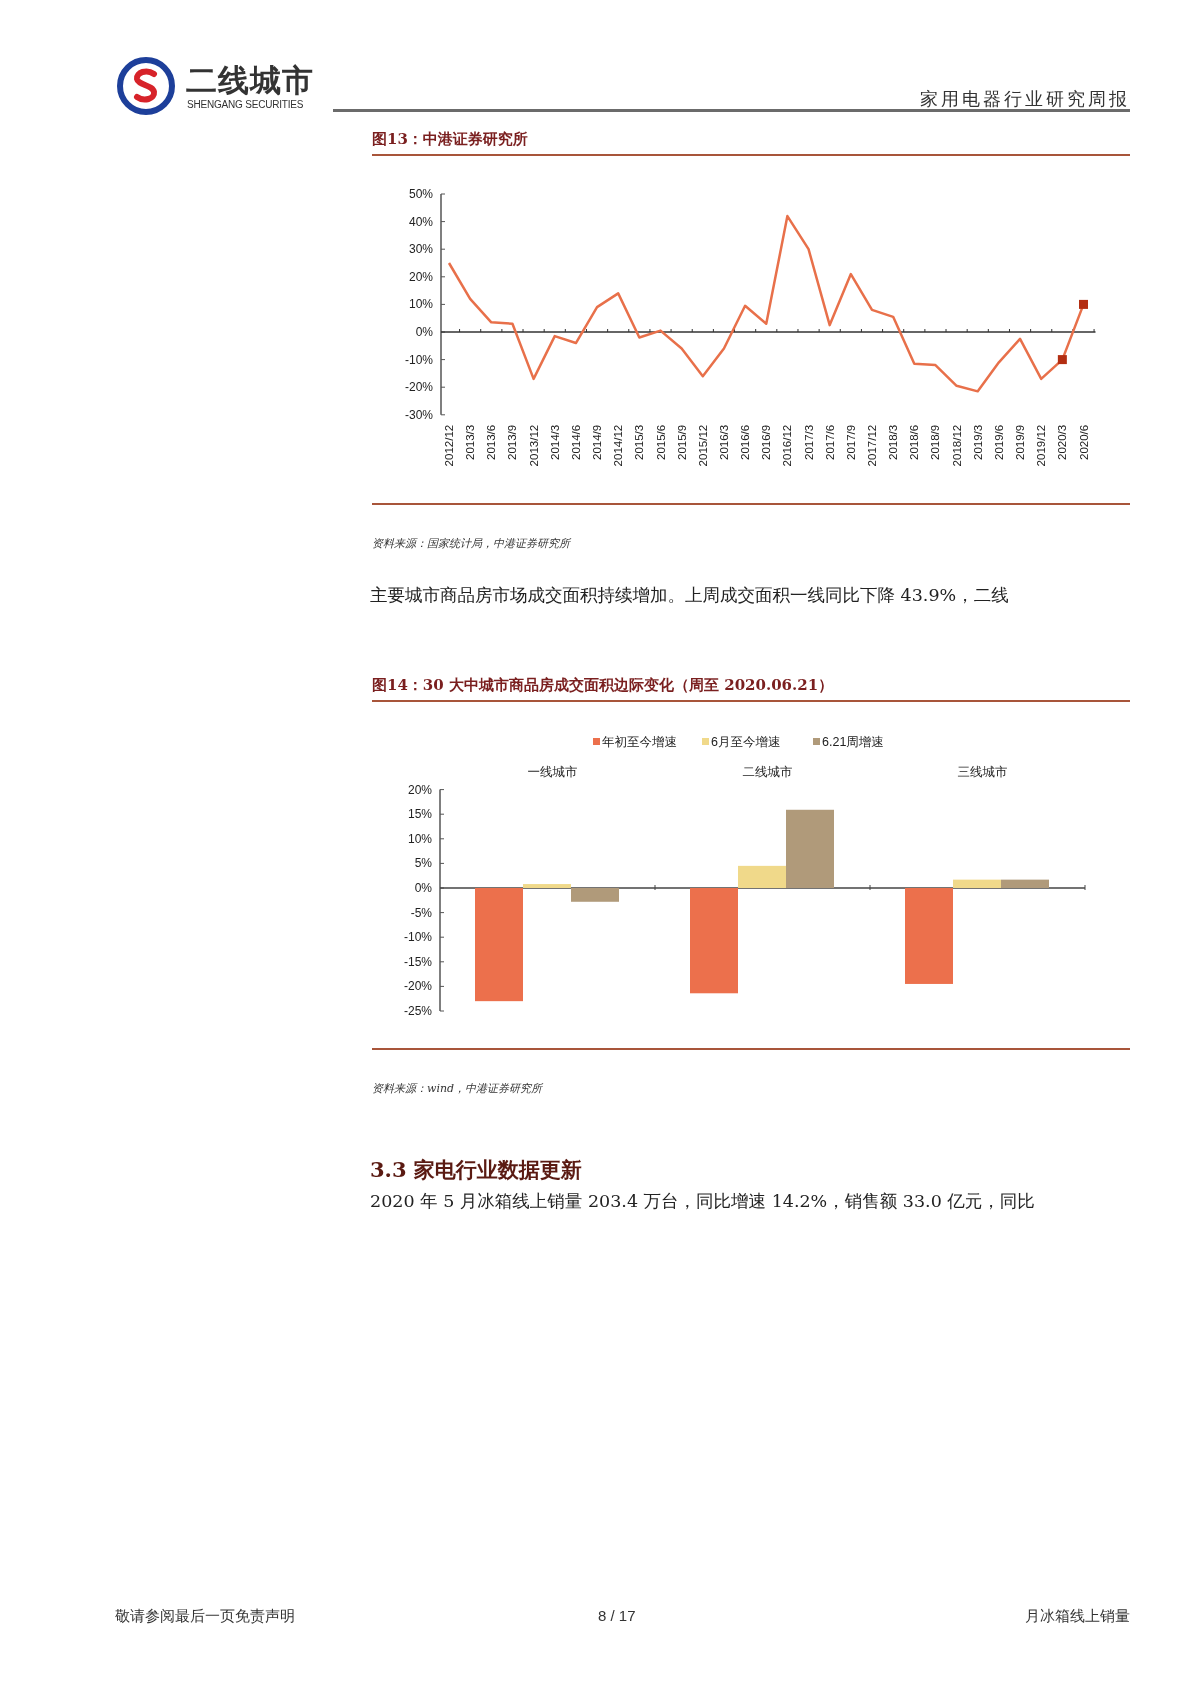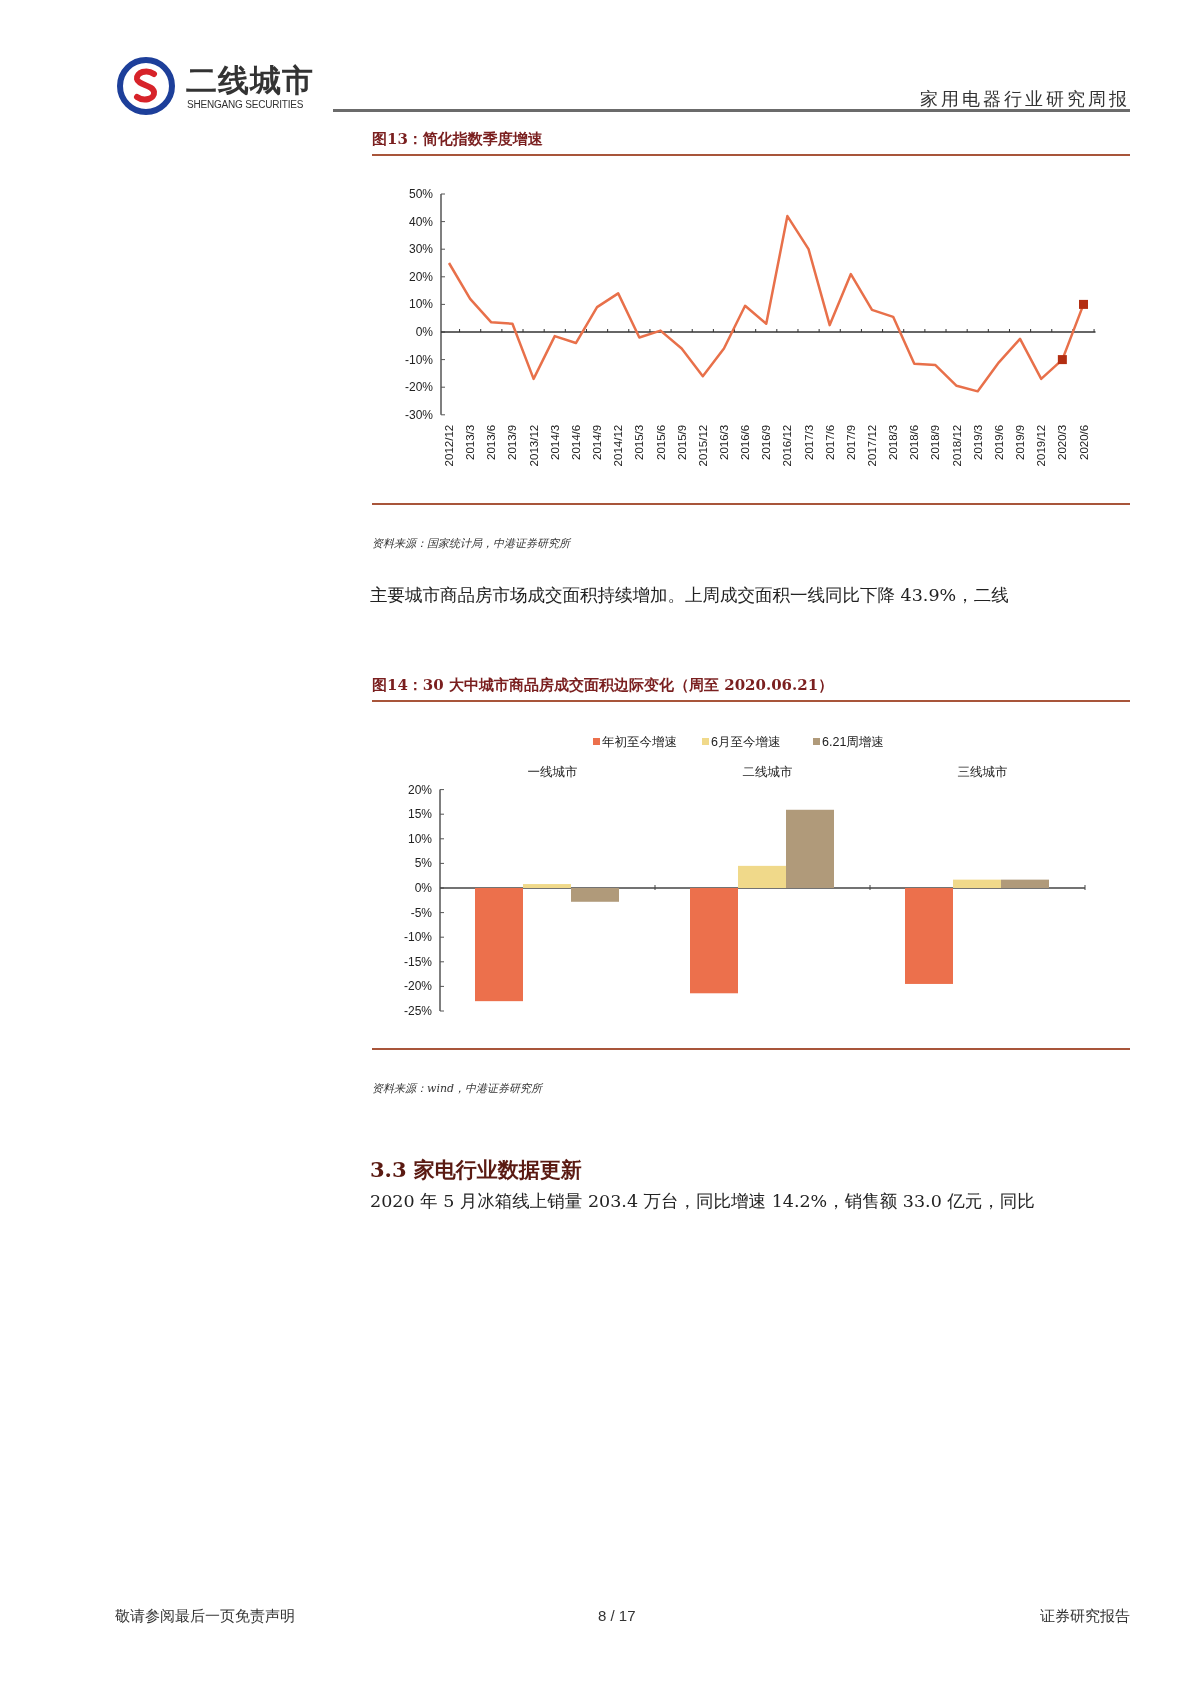--- a/index.html
+++ b/index.html
@@ -28,21 +28,21 @@
     <circle cx="29" cy="29" r="26" fill="none" stroke="#1d3f9a" stroke-width="6"></circle>
     <circle cx="29" cy="29" r="19" fill="#ffffff"></circle>
     <path d="M37 17 C30 12 19 15 20 22 C21 28 36 28 37 35 C38 42 27 45 20 40" fill="none" stroke="#d7232a" stroke-width="6" stroke-linecap="round"></path>
   </svg>
 </div>
 <div class="abs logo-cn">二线城市</div>
 <div class="abs logo-en">SHENGANG SECURITIES</div>
 <div class="abs header-title">家用电器行业研究周报</div>
 <div class="abs header-rule"></div>
 
-<div class="abs fig-title" style="top:130px;">图13：简化指数季度增速</div>
+<div class="abs fig-title" style="top:130px;">图13：中港证券研究所</div>
 <div class="abs fig-rule" style="top:154px;"></div>
 
 <svg class="abs" style="left:372px; top:170px;" width="760" height="330" id="chart13">
     <line x1="69" y1="24" x2="69" y2="244.8" stroke="#555" stroke-width="1.5"></line>
     <line x1="69" y1="24" x2="73" y2="24" stroke="#555" stroke-width="1"></line>
     <text x="61" y="28" text-anchor="end" font-size="12" fill="#222">50%</text>
     <line x1="69" y1="51.599999999999994" x2="73" y2="51.599999999999994" stroke="#555" stroke-width="1"></line>
     <text x="61" y="55.599999999999994" text-anchor="end" font-size="12" fill="#222">40%</text>
     <line x1="69" y1="79.19999999999999" x2="73" y2="79.19999999999999" stroke="#555" stroke-width="1"></line>
     <text x="61" y="83.19999999999999" text-anchor="end" font-size="12" fill="#222">30%</text>
@@ -185,13 +185,13 @@
 <div class="abs fig-rule" style="top:1048px;"></div>
 <div class="abs source" style="top:1057px;">资料来源：wind，中港证券研究所</div>
 
 <div class="abs section-h">3.3 家电行业数据更新</div>
 <div class="abs para" style="top:1186px;">
   <div>2020 年 5 月冰箱线上销量 203.4 万台，同比增速 14.2%，销售额 33.0 亿元，同比</div>
 </div>
 
 <div class="abs footer" style="left:115px;">敬请参阅最后一页免责声明</div>
 <div class="abs footer" style="left:598px; font-family:'Liberation Sans',sans-serif;">8 / 17</div>
-<div class="abs footer" style="right:70px;">证券研究报告</div>
+<div class="abs footer" style="right:70px;">月冰箱线上销量</div>
 
 </body></html>

